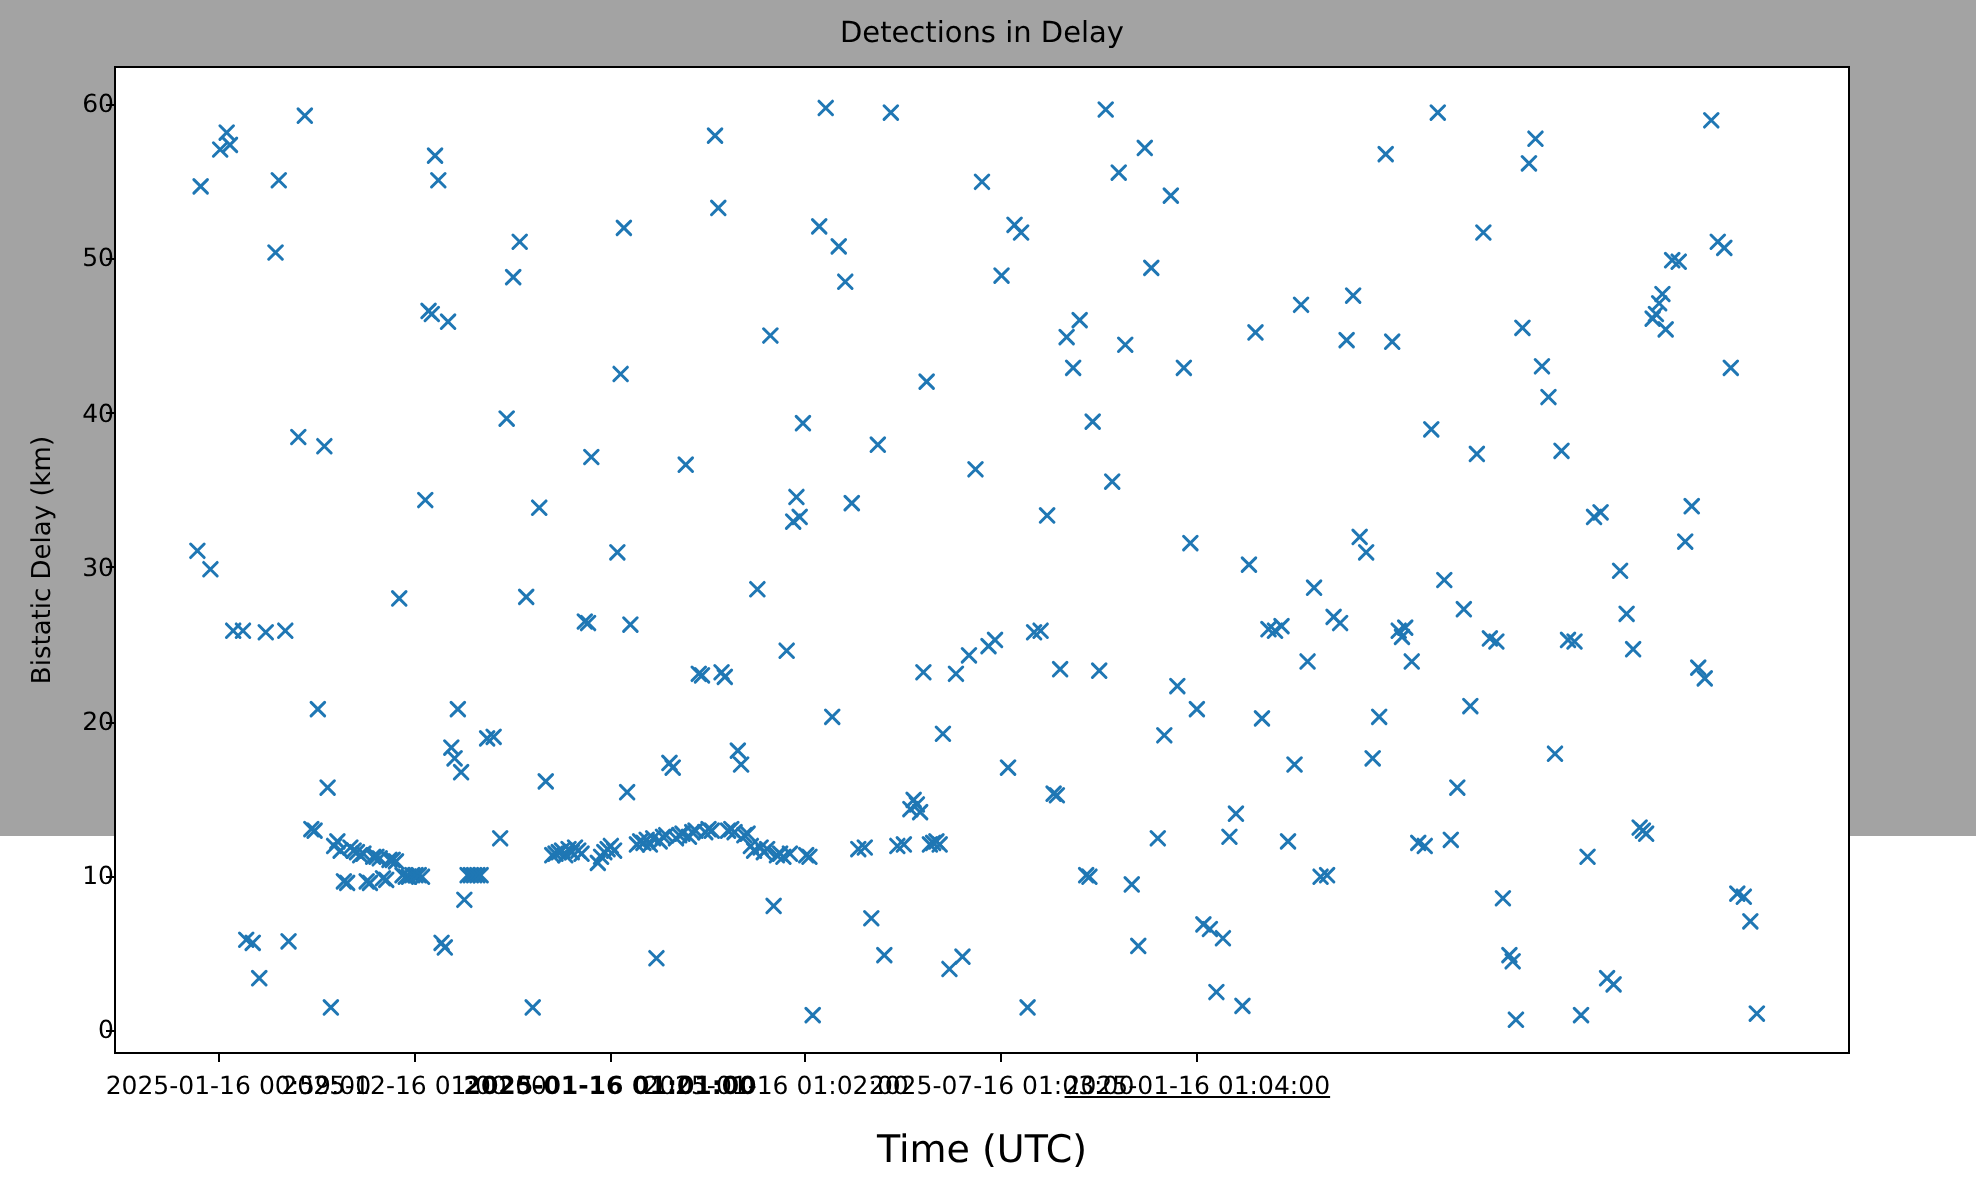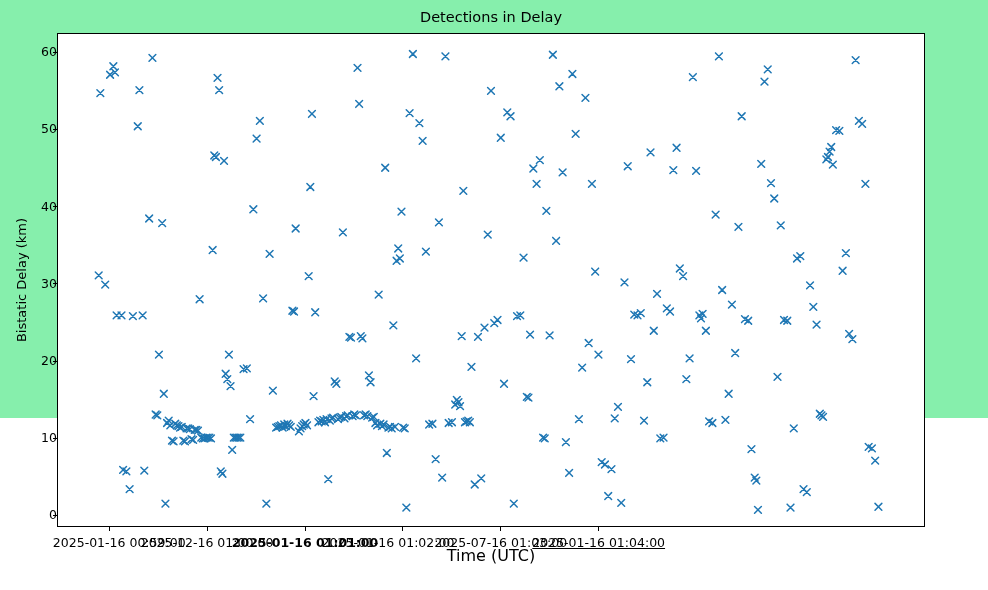--- a/index.html
+++ b/index.html
@@ -13,21 +13,21 @@
     font-family: "DejaVu Sans", "Liberation Sans", sans-serif;
     overflow: hidden;
     position: relative;
   }
   #figure {
     position: absolute;
     left: 0;
     top: 0;
     width: 988px;
     height: 418px;
-    background: #86efac;
+    background: #a3a3a3;
   }
   #chart-title {
     position: absolute;
     left: 57px;
     top: 8px;
     width: 868px;
     text-align: center;
     font-size: 14.5px;
     color: #000000;
     line-height: 18px;
@@ -113,24 +113,24 @@
     text-align: center;
     font-size: 13px;
     color: #000000;
     transform-origin: left top;
     transform: rotate(-90deg) translate(-527px, 14px);
     white-space: nowrap;
   }
   #x-axis-label {
     position: absolute;
     left: 57px;
-    top: 546px;
+    top: 564px;
     width: 868px;
     text-align: center;
-    font-size: 16px;
+    font-size: 19px;
     color: #000000;
     white-space: nowrap;
   }
 </style>
 </head>
 <body>
 
 <div id="figure">
 
   <div id="chart-title">Detections in Delay</div>

